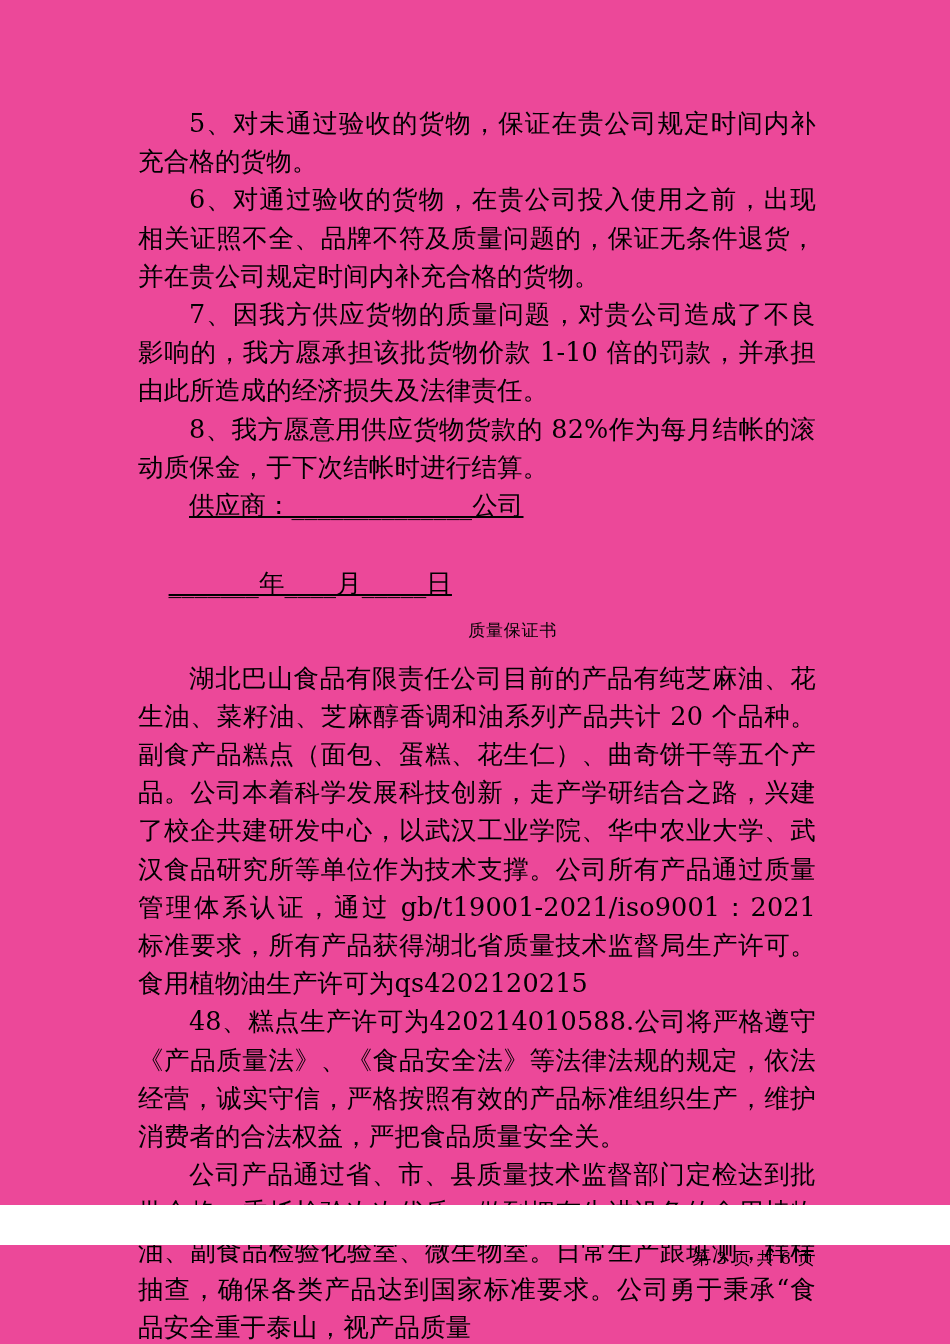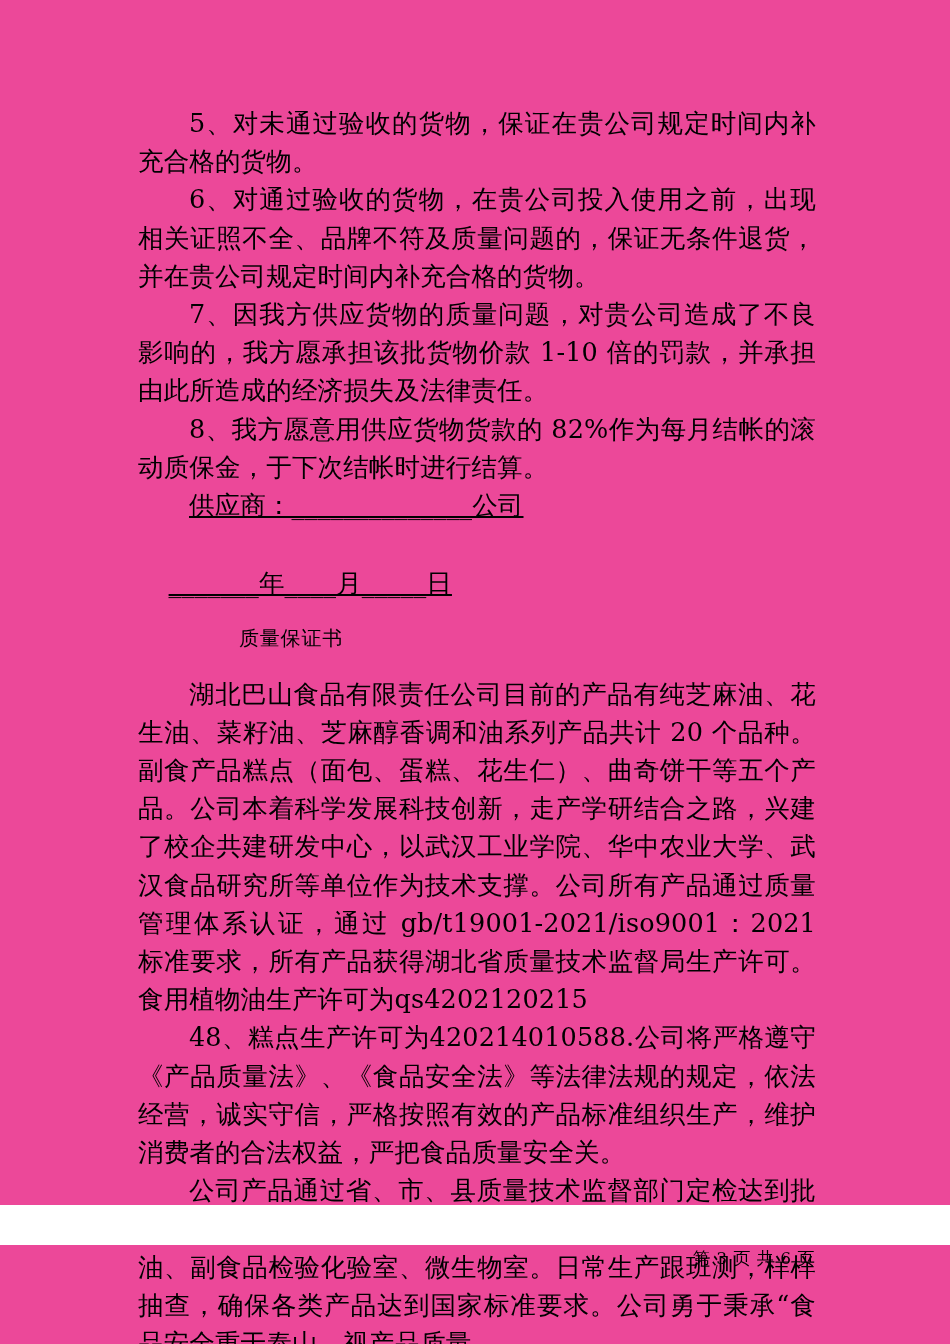--- a/index.html
+++ b/index.html
@@ -47,26 +47,27 @@
     text-indent: 2em;
     letter-spacing: 0.15px;
     white-space: nowrap;
     text-decoration: underline;
   }
   .sig-line.date {
     text-indent: 1.2em;
     margin-top: 40px;
   }
   .title-line {
-    margin: 17px;
-    font-size: 20px;
+    margin: 9px;
+    font-size: 17px;
     line-height: 38.2px;
     text-indent: 4.2em;
     letter-spacing: 0.8px;
     white-space: nowrap;
+    text-align: center;
   }
   .footer {
     position: absolute;
     right: 135px;
     top: 1245px;
     font-size: 17px;
     line-height: 26px;
     letter-spacing: 0.5px;
     white-space: nowrap;
     color: #000000;

